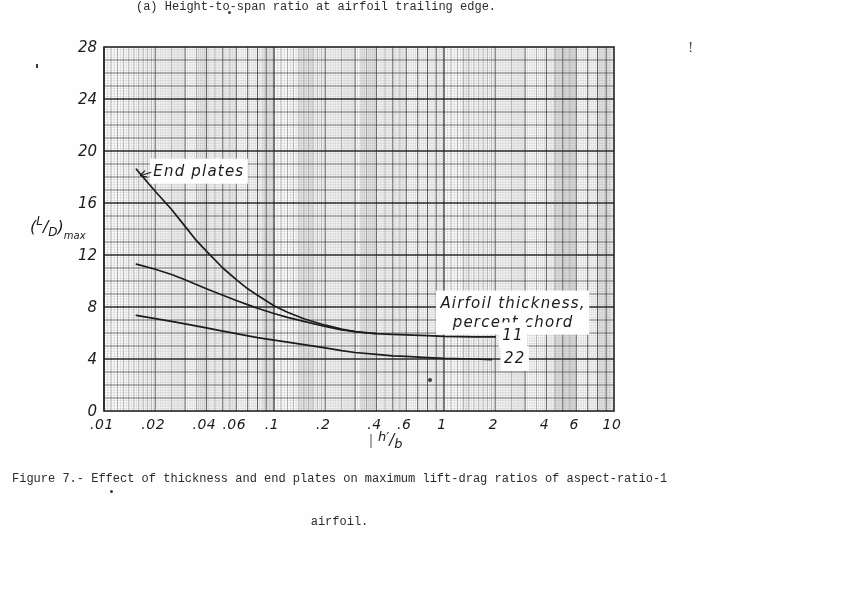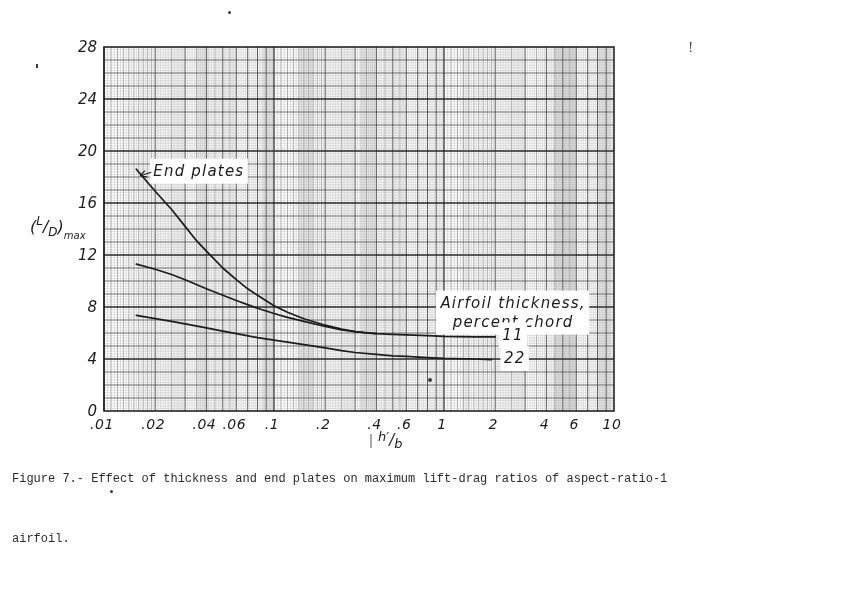--- a/index.html
+++ b/index.html
@@ -9,21 +9,21 @@
   }
   #scan-page{position:absolute;inset:0;background:#fefefe;}
   #chart-wrap{position:absolute;left:0;top:0;}
   .caption{
     position:absolute;
     font-family:"Liberation Mono","DejaVu Sans Mono",monospace;
     font-size:12px;color:#2b2b2b;letter-spacing:0px;white-space:pre;
   }
   #subcaption{left:0;top:468;width:632px;text-align:center;}
   #caption-line1{left:12px;top:472px;}
-  #caption-line2{left:12px;top:532px;width:655px;text-align:left;}
+  #caption-line2{left:12px;top:515px;width:655px;text-align:center;}
   .speck{position:absolute;background:#3a3a3a;border-radius:50%;}
 </style>
 </head>
 <body>
 
 <div id="scan-page">
   <div id="chart-wrap">
     <svg id="chart-svg" width="861" height="470" viewBox="0 0 861 470">
         <g>
           <line x1="104.0" y1="47.0" x2="104.0" y2="411.0" stroke="#262626" stroke-width="1.3"></line>
@@ -495,20 +495,21 @@
             <text x="502.2" y="339.9" text-anchor="start" fill="#1c1c1c" font-style="italic" font-size="15" letter-spacing="1.2" font-family="&quot;DejaVu Sans&quot;,sans-serif">11</text>
           </g>
           <g>
             <rect x="500.4" y="345.9" width="28.5" height="25.0" fill="#fefefe"></rect>
             <text x="503.9" y="363.4" text-anchor="start" fill="#1c1c1c" font-style="italic" font-size="15" letter-spacing="1.2" font-family="&quot;DejaVu Sans&quot;,sans-serif">22</text>
           </g>
         </g>
       </svg>
   </div>
 
+  <div id="subcaption" class="caption">(a) Height-to-span ratio at airfoil trailing edge.</div>
   <div id="caption-line1" class="caption">Figure 7.- Effect of thickness and end plates on maximum lift-drag ratios of aspect-ratio-1</div>
   <div id="caption-line2" class="caption">airfoil.</div>
 
   <div class="speck" style="left:228px;top:11px;width:3px;height:3px;"></div>
   <div class="speck" style="left:428px;top:378px;width:4px;height:4px;"></div>
   <div class="speck" style="left:110px;top:490px;width:3px;height:3px;"></div>
   <div class="speck" style="left:36px;top:64px;width:2px;height:4px;border-radius:0;"></div>
   <div style="position:absolute;left:688px;top:40px;font-family:'DejaVu Serif',serif;font-size:13px;color:#444;">!</div>
 </div>
 

